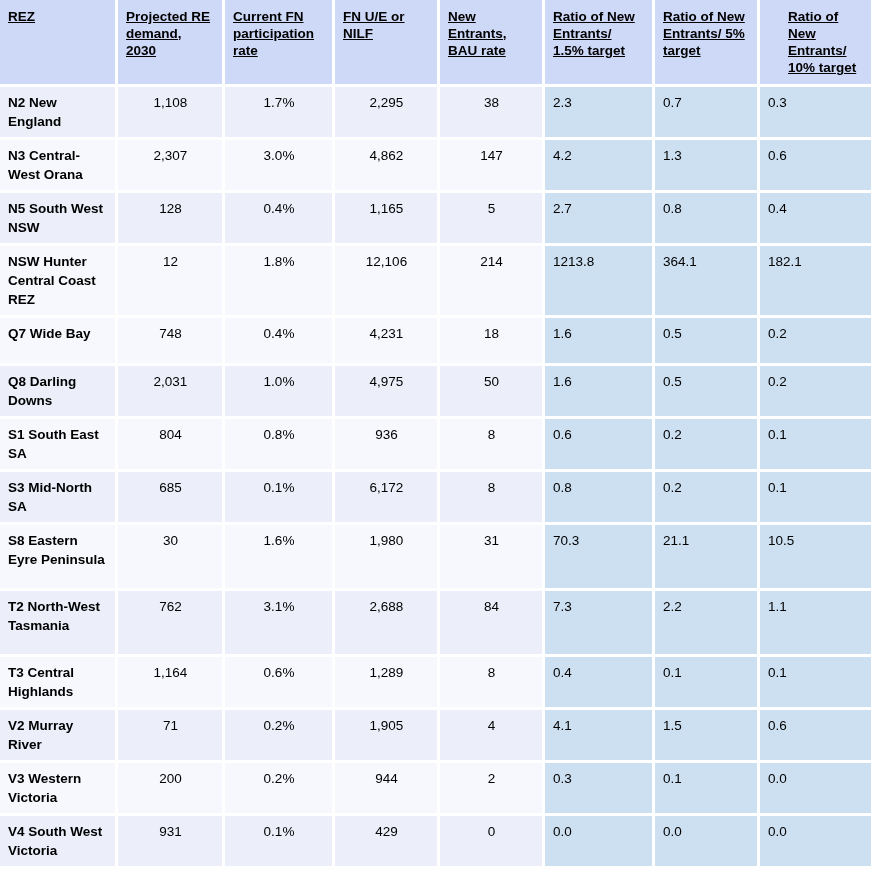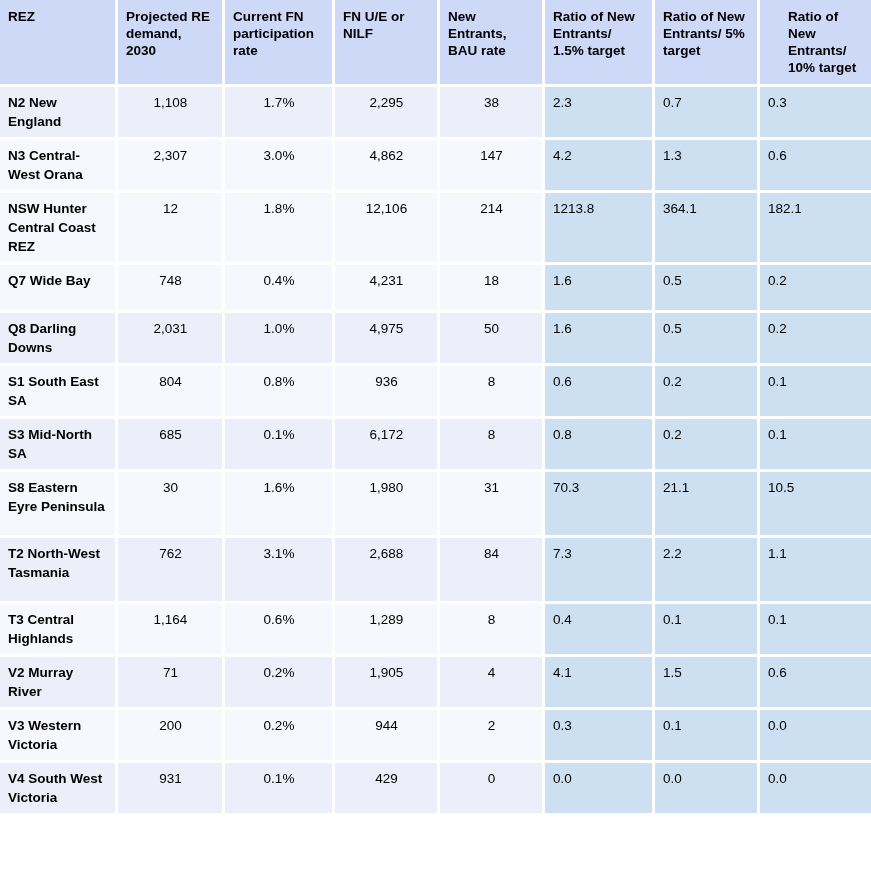--- a/index.html
+++ b/index.html
@@ -38,20 +38,21 @@
     font-weight: bold;
     font-size: 13.5px;
     line-height: 17px;
     text-align: left;
     vertical-align: top;
     padding: 8px 7px 8px 8px;
     height: 86px;
     border: none;
     border-right: 3px solid #ffffff;
     border-bottom: 3px solid #ffffff;
+    text-decoration: underline;
   }
   thead th:last-child { border-right: none; padding-left: 28px; }
 
   
   tbody td {
     font-size: 13.5px;
     line-height: 19px;
     color: #000000;
     vertical-align: top;
     padding: 6px 7px 6px 8px;
@@ -122,20 +123,30 @@
       <tr class="even" style="height: 48px;">
         <td class="rez">N3 Central-West Orana</td>
         <td class="num">2,307</td>
         <td class="num">3.0%</td>
         <td class="num">4,862</td>
         <td class="num">147</td>
         <td class="ratio">4.2</td>
         <td class="ratio">1.3</td>
         <td class="ratio">0.6</td>
       </tr>
+      <tr class="odd" style="height: 48px;">
+        <td class="rez">N5 South West NSW</td>
+        <td class="num">128</td>
+        <td class="num">0.4%</td>
+        <td class="num">1,165</td>
+        <td class="num">5</td>
+        <td class="ratio">2.7</td>
+        <td class="ratio">0.8</td>
+        <td class="ratio">0.4</td>
+      </tr>
       <tr class="even" style="height: 66px;">
         <td class="rez">NSW Hunter Central Coast REZ</td>
         <td class="num">12</td>
         <td class="num">1.8%</td>
         <td class="num">12,106</td>
         <td class="num">214</td>
         <td class="ratio">1213.8</td>
         <td class="ratio">364.1</td>
         <td class="ratio">182.1</td>
       </tr>

